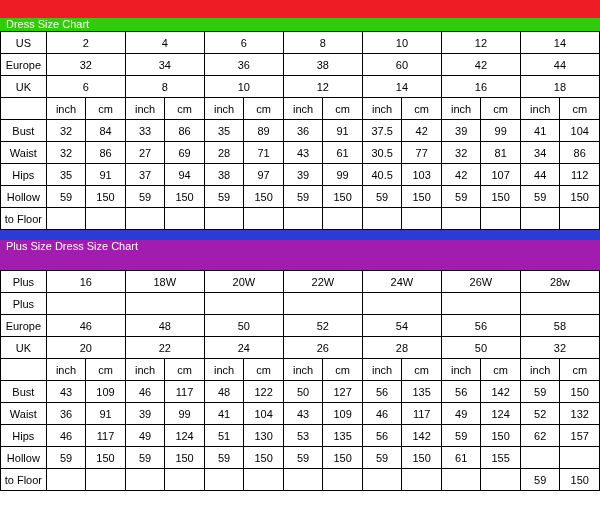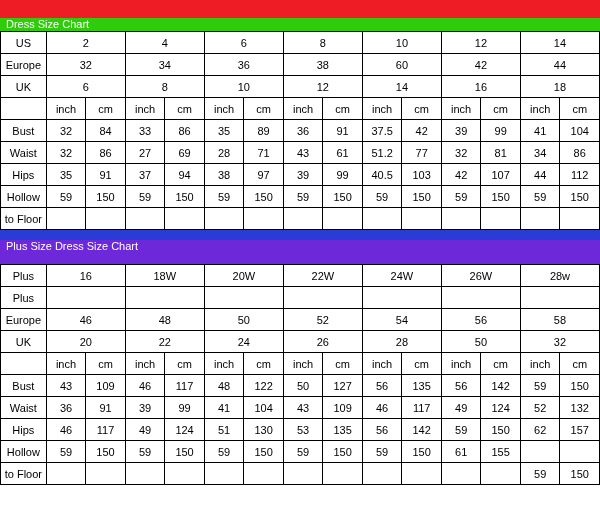--- a/index.html
+++ b/index.html
@@ -10,21 +10,21 @@
     font-size:11px;
     color:#000000;
     overflow:hidden;
   }
   .page{position:relative;width:600px;height:525px;}
 
   .bar{width:100%;}
   .bar-red{height:18px;background:#ee1c25;}
   .bar-green{height:13px;background:#2ecc0a;position:relative;}
   .bar-blue{height:10px;background:#2a3bd6;}
-  .bar-magenta{height:24px;background:#6d28d9;position:relative;}
+  .bar-magenta{height:30px;background:#a21caf;position:relative;}
 
   .bar-title{
     position:absolute;left:6px;top:0;
     font-size:11px;color:#ffffff;
     line-height:13px;white-space:nowrap;
     font-family:"Liberation Sans", sans-serif;
   }
 
   table.chart{
     border-collapse:collapse;
@@ -148,21 +148,21 @@
       <tr class="tall">
         <td class="lbl">Waist</td>
         <td>32</td>
         <td>86</td>
         <td>27</td>
         <td>69</td>
         <td>28</td>
         <td>71</td>
         <td>43</td>
         <td>61</td>
-        <td>51.2</td>
+        <td>30.5</td>
         <td>77</td>
         <td>32</td>
         <td>81</td>
         <td>34</td>
         <td>86</td>
       </tr>
       <tr class="tall">
         <td class="lbl">Hips</td>
         <td>35</td>
         <td>91</td>

